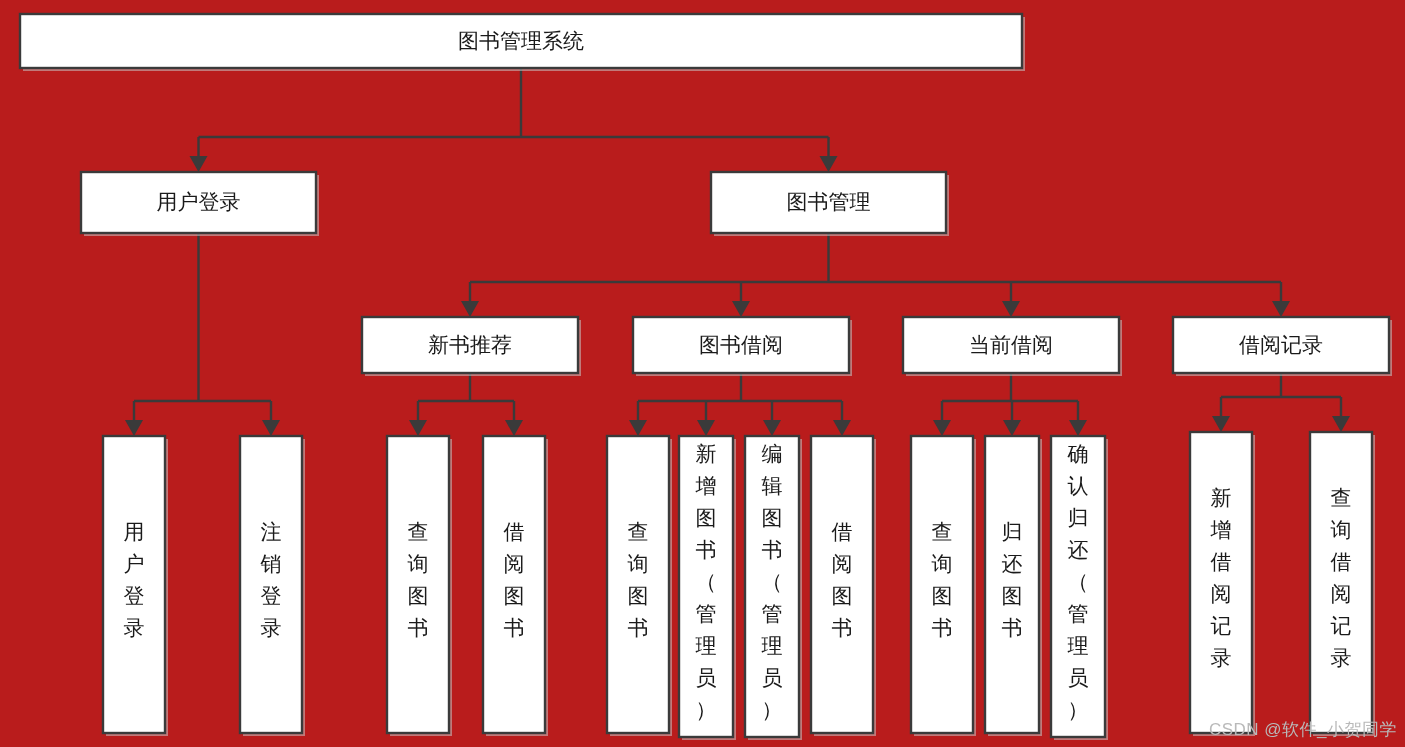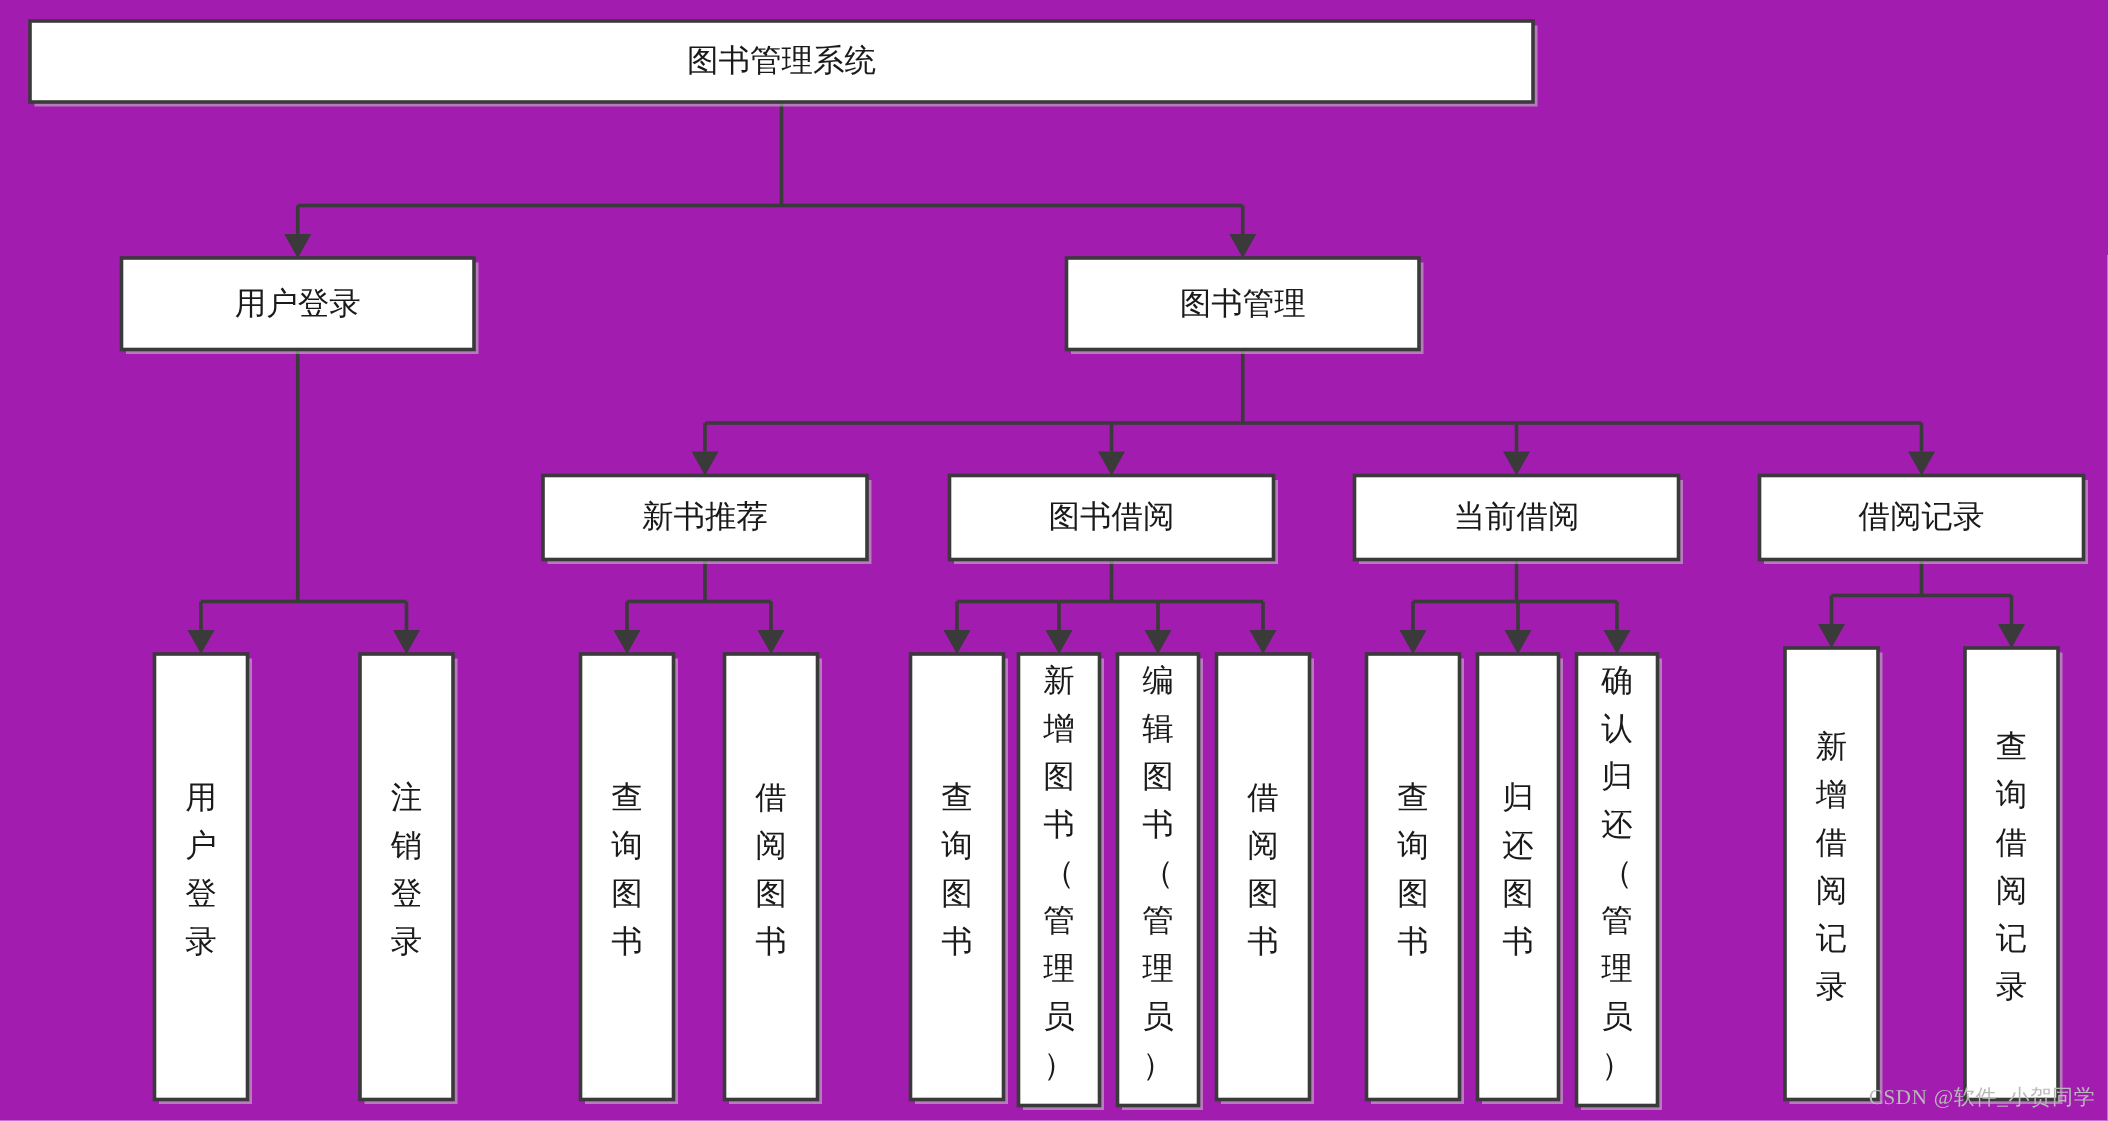--- a/index.html
+++ b/index.html
@@ -10,21 +10,21 @@
   body {
     width: 1405px;
     height: 747px;
     font-family: "Liberation Sans", "DejaVu Sans", sans-serif;
     overflow: hidden;
   }
   #diagram-root {
     position: relative;
     width: 1405px;
     height: 747px;
-    background: #a21caf;
+    background: #b91c1c;
   }
   svg.chart-svg {
     position: absolute;
     left: 0;
     top: 0;
     width: 1405px;
     height: 747px;
   }
   .node-rect {
     fill: #ffffff;
@@ -57,22 +57,22 @@
     font-family: "Liberation Sans", "DejaVu Sans", sans-serif;
     fill: #1a1a1a;
     font-size: 21px;
     text-anchor: middle;
     white-space: pre;
   }
   .watermark {
     position: absolute;
     right: 8px;
     bottom: 6px;
-    font-family: Liberation Serif, serif;
-    font-size: 14px;
+    font-family: Liberation Sans, sans-serif;
+    font-size: 17px;
     color: #b9b9b9;
     letter-spacing: 0.5px;
     user-select: none;
     pointer-events: none;
   }
 </style>
 </head>
 <body>
 
 <div id="diagram-root">

